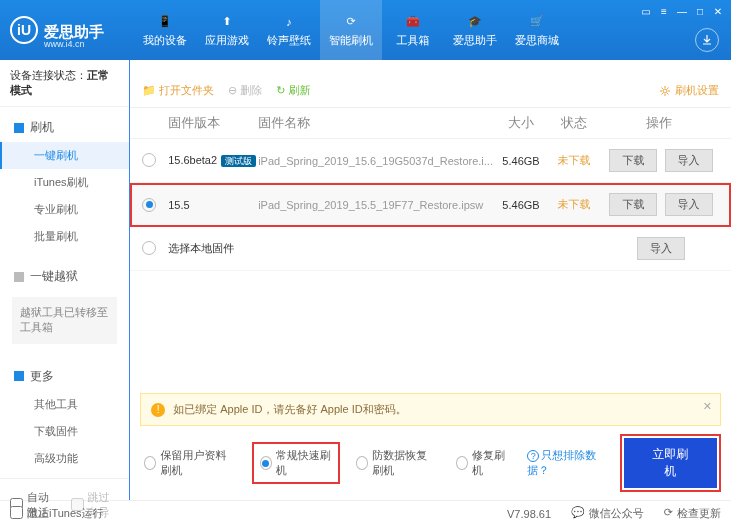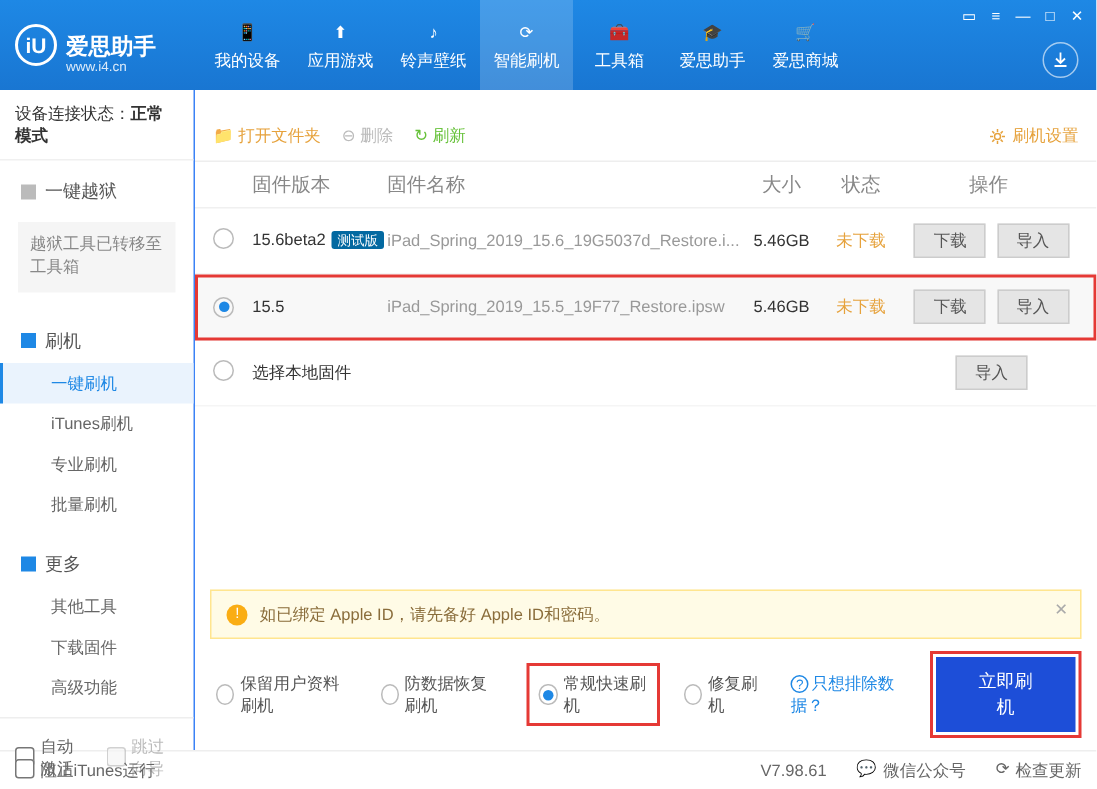--- a/index.html
+++ b/index.html
@@ -130,29 +130,29 @@
     </div>
 </div>
 
 <div class="body">
   <div class="sidebar">
     <div class="conn-status">
       <span>设备连接状态：</span><b>正常模式</b>
     </div>
     <div id="side-groups">
         <div class="side-group">
-          <div class="side-head gray"><span class="sq"></span>一键越狱</div>
-          <div class="side-note">越狱工具已转移至工具箱</div>
-        </div>
-        <div class="side-group">
           <div class="side-head "><span class="sq"></span>刷机</div>
           <div class="side-item active">一键刷机</div>
           <div class="side-item ">iTunes刷机</div>
           <div class="side-item ">专业刷机</div>
           <div class="side-item ">批量刷机</div>
+        </div>
+        <div class="side-group">
+          <div class="side-head gray"><span class="sq"></span>一键越狱</div>
+          <div class="side-note">越狱工具已转移至工具箱</div>
         </div>
         <div class="side-group">
           <div class="side-head "><span class="sq"></span>更多</div>
           <div class="side-item ">其他工具</div>
           <div class="side-item ">下载固件</div>
           <div class="side-item ">高级功能</div>
         </div>
       </div>
     <div class="side-bottom">
       <div class="chk-row">
@@ -217,22 +217,22 @@
       <div class="col-ops"><button class="sm-btn">导入</button></div>
     </div>
     <div style="flex:1"></div>
     <div class="warning">
       <span class="info-ic">!</span>
       <span>如已绑定 Apple ID，请先备好 Apple ID和密码。</span>
       <span class="close">✕</span>
     </div>
     <div class="options" id="opts">
     <label class="opt"><span class="radio "></span>保留用户资料刷机</label>
+        <label class="opt highlight"><span class="radio on"></span>常规快速刷机</label>
         <label class="opt"><span class="radio "></span>防数据恢复刷机</label>
-        <label class="opt highlight"><span class="radio on"></span>常规快速刷机</label>
         <label class="opt"><span class="radio "></span>修复刷机</label>
         <span class="link"><span class="q">?</span>只想排除数据？</span>
         <button class="flash-btn" style="margin-left: auto;">立即刷机</button>
       </div>
   </div>
 </div>
 
 <div class="statusbar">
   <label class="item">
       <input type="checkbox" style=""> 

